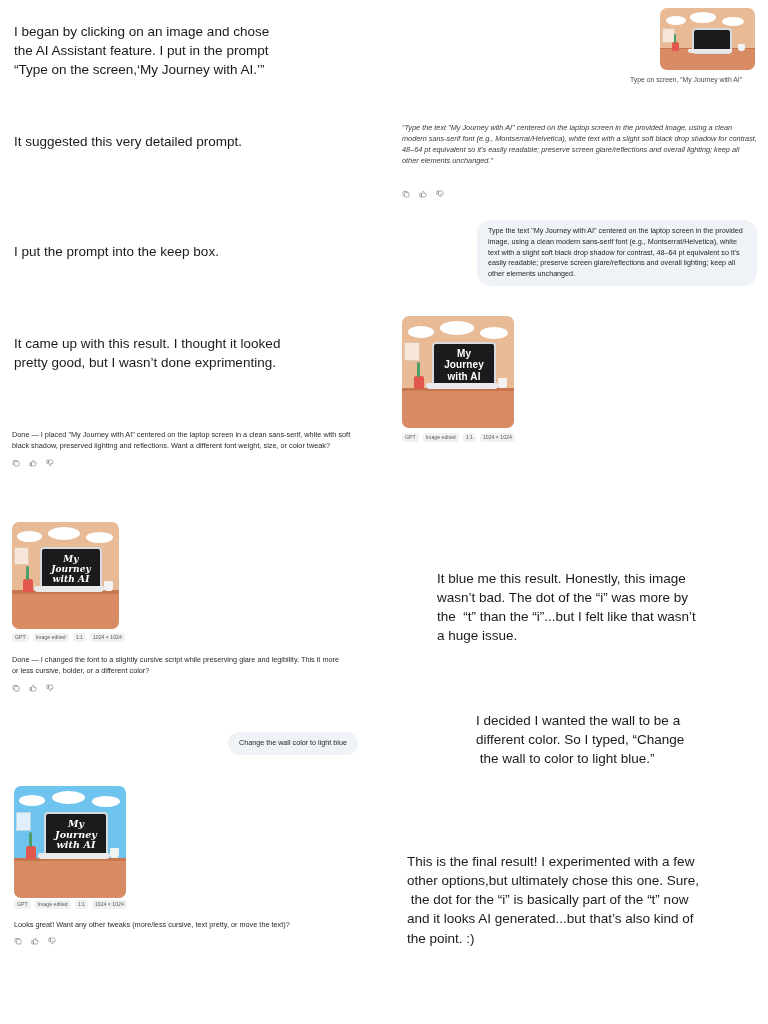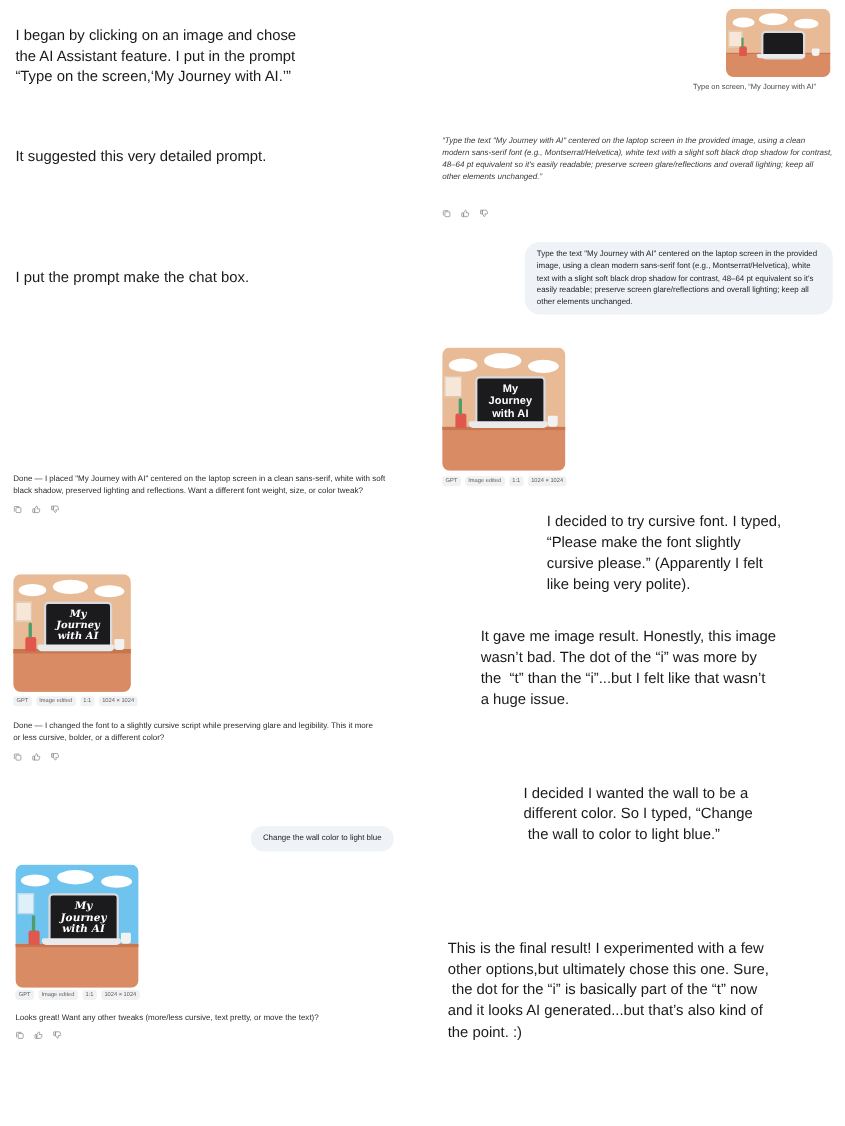--- a/index.html
+++ b/index.html
@@ -157,29 +157,27 @@
 <body>
 
 <div class="page">
 
   <div class="narr" style="left:14px; top:22px; width:330px;">I began by clicking on an image and chose
 the AI Assistant feature. I put in the prompt
 “Type on the screen,‘My Journey with AI.’”</div>
 
   <div class="narr" style="left:14px; top:132px; width:330px;">It suggested this very detailed prompt.</div>
 
-  <div class="narr" style="left:14px; top:242px; width:330px;">I put the prompt make the chat box.</div>
-
-
-  <div class="narr" style="left:497px; top:464px; width:266px;">I decided to try cursive font. I typed,
-“Please make the font slightly
-cursive please.” (Apparently I felt
-like being very polite).</div>
-
-  <div class="narr" style="left:437px; top:569px; width:320px;">It gave me image result. Honestly, this image
+  <div class="narr" style="left:14px; top:242px; width:330px;">I put the prompt into the keep box.</div>
+
+  <div class="narr" style="left:14px; top:334px; width:340px;">It came up with this result. I thought it looked
+pretty good, but I wasn’t done exprimenting.</div>
+
+
+  <div class="narr" style="left:437px; top:569px; width:320px;">It blue me this result. Honestly, this image
 wasn’t bad. The dot of the “i” was more by
 the  “t” than the “i”...but I felt like that wasn’t
 a huge issue.</div>
 
   <div class="narr" style="left:476px; top:711px; width:290px;">I decided I wanted the wall to be a
 different color. So I typed, “Change
  the wall to color to light blue.”</div>
 
   <div class="narr" style="left:407px; top:852px; width:355px;">This is the final result! I experimented with a few
 other options,but ultimately chose this one. Sure,
@@ -330,21 +328,21 @@
       </svg>
     </span>
     <span>
       <svg width="8" height="8" viewBox="0 0 16 16" fill="none" stroke="#8a8a8a" stroke-width="1.4">
         <path d="M5 2v7l3.5 5 .8-.5a2 2 0 0 0 .8-2.2L9.5 9H13a1.5 1.5 0 0 0 1.4-2l-1.4-4A1.5 1.5 0 0 0 11.6 2H5z"></path>
         <rect x="1.6" y="2" width="3.2" height="7" rx=".8"></rect>
       </svg>
     </span>
   </div>
 
-  <div class="user-bubble" style="left:228px; top:732px; white-space:nowrap;margin-top:19px;">Change the wall color to light blue</div>
+  <div class="user-bubble" style="left:228px; top:732px; white-space:nowrap;">Change the wall color to light blue</div>
 
   <div class="img-frame" style="left:14px; top:786px; width:112px; height:112px;">
     <div class="scene">
       <div class="wall" style="background:#6ec4ee;"></div>
       <div class="desk">
         <div class="deskline"></div>
       </div>
       <div class="cloud" style="left:5px; top:9px; width:26px; height:11px;"></div>
       <div class="cloud" style="left:38px; top:5px; width:33px; height:13px;"></div>
       <div class="cloud" style="left:78px; top:10px; width:28px; height:11px;"></div>

